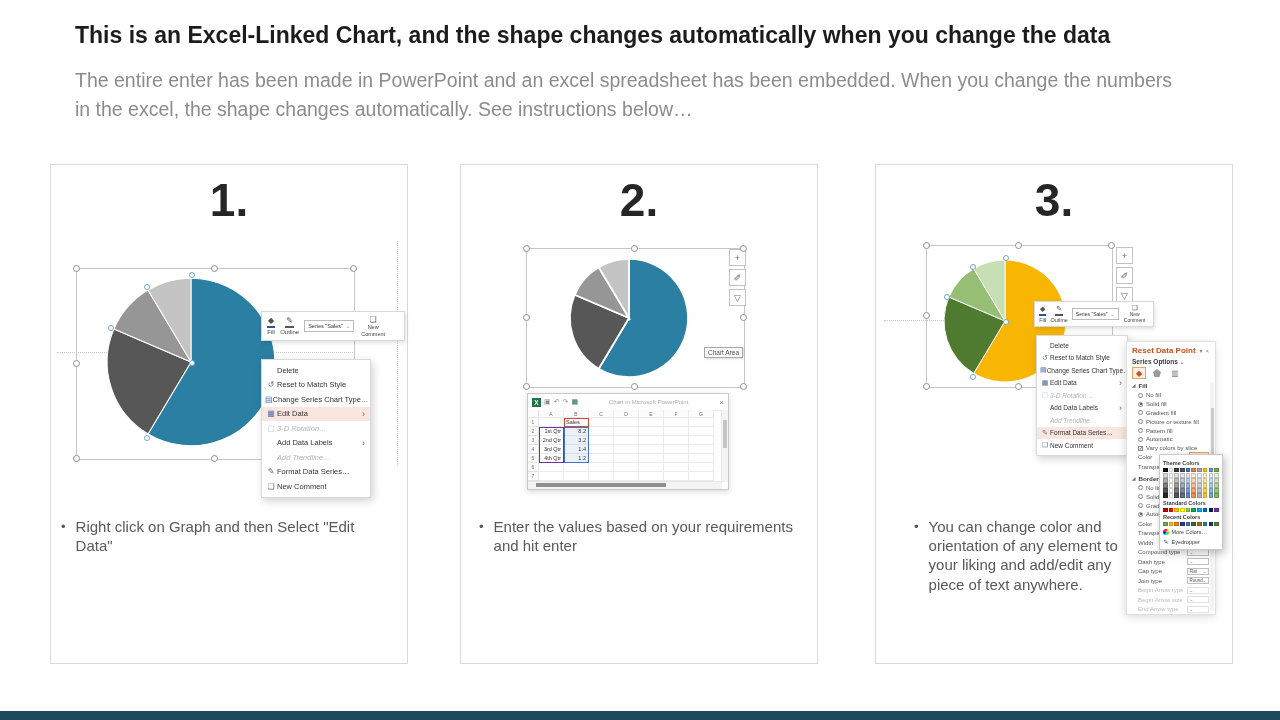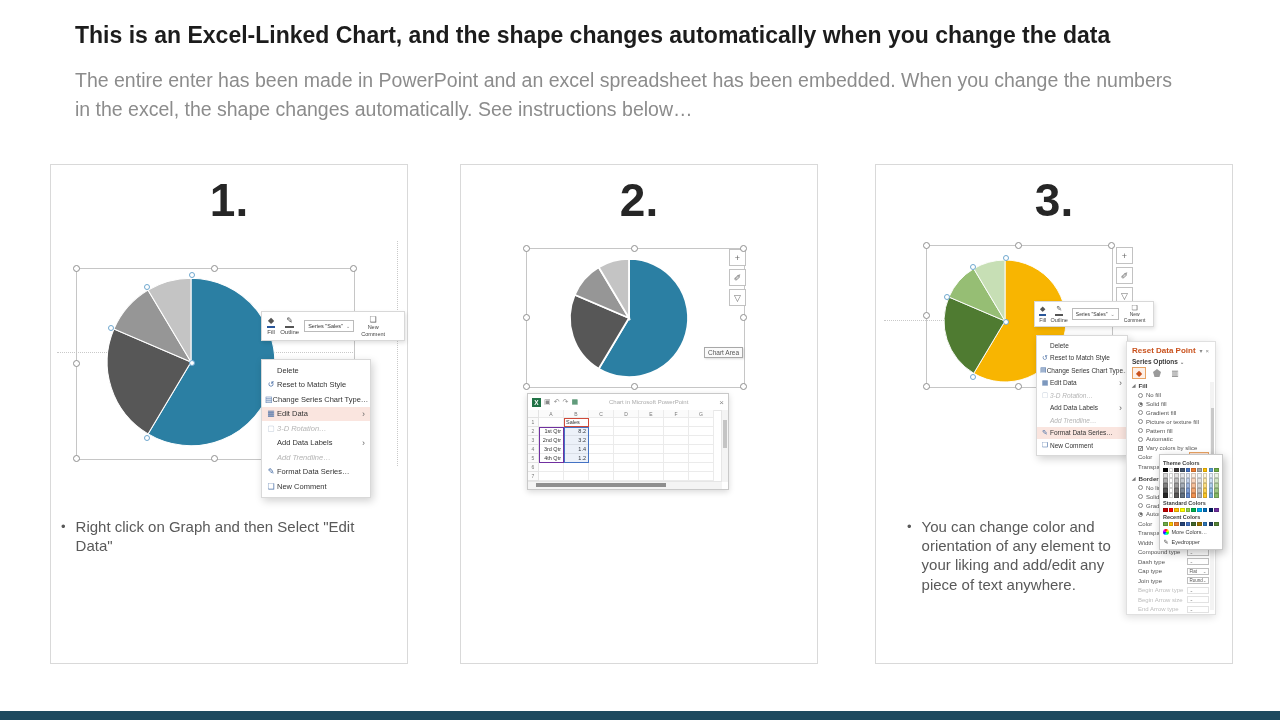--- a/index.html
+++ b/index.html
@@ -362,20 +362,23 @@
     <div class="xlov" style="left:36px;top:33px;width:25px;height:36px;border:1px solid #4472c4;background:rgba(68,114,196,.10);"></div>
     <div class="xl-vsb">
         <div class="th"></div>
       </div>
     <div class="xl-hsb">
         <div class="th"></div>
       </div>
   </div>
 
   <div class="bullets" style="left:18px;width:338px;">
+    <div class="bl">
+        <span>Enter the values based on your requirements and hit enter</span>
+      </div>
   </div>
 </div>
 
 <div class="panel" id="p3">
   <div class="step-number">3.</div>
 
   <div class="guide-h" style="left:8px;top:155px;width:228px;"></div>
 
   <div class="selrect" style="left:50px;top:80px;width:185px;height:141px;"></div>
   <div class="hd" style="left:47px;top:77px;"></div>
@@ -711,20 +714,20 @@
         <span class="wheel"></span>
         <span>More Colors…</span>
       </div>
       <div class="pitem">
         <span class="eyed">✎</span>
         <span>Eyedropper</span>
       </div>
     </div>
   </div>
 
-  <div class="bullets" style="left:31px;width:212px;">
+  <div class="bullets" style="left:38px;width:212px;">
     <div class="bl">
         <span>You can change color and orientation of any element to your liking and add/edit any piece of text anywhere.</span>
       </div>
   </div>
 </div>
 
 <div class="footer-bar"></div>
 
 </body></html>

